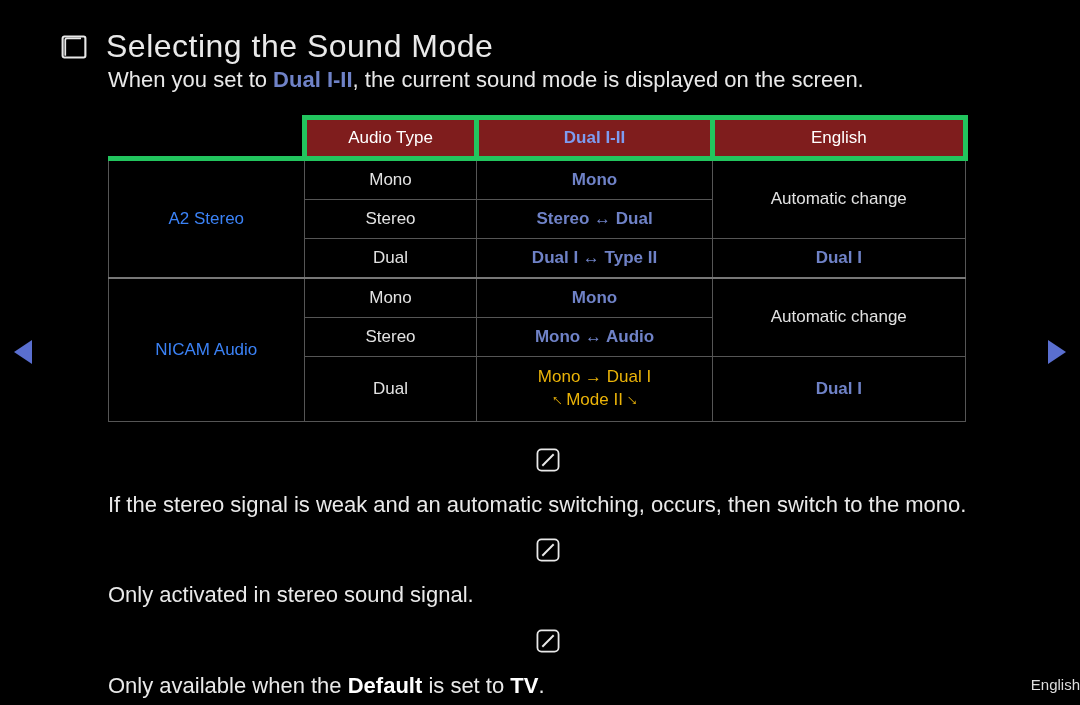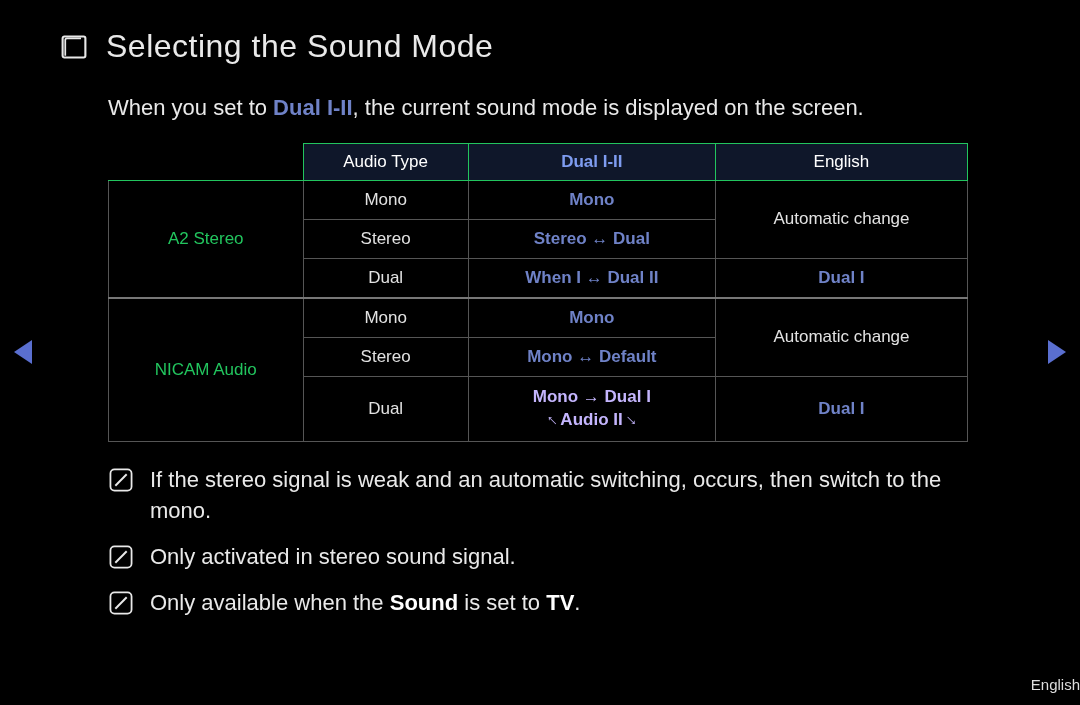--- a/index.html
+++ b/index.html
@@ -1,34 +1,34 @@
 <!DOCTYPE html>
 <html><head>
 <meta charset="utf-8">
 <style>
   html,body{margin:0;padding:0;background:#000;color:#e9e9e9;font-family:Arial,Helvetica,sans-serif;}
   .page{width:1080px;height:705px;position:relative;box-sizing:border-box;padding:28px 60px 0 60px;}
-  .title-row{display:flex;align-items:center;gap:18px;margin-bottom:28px;}
+  .title-row{display:flex;align-items:center;gap:18px;margin-bottom:0;}
   .book-icon{width:28px;height:28px;}
   .title{font-size:32px;font-weight:400;letter-spacing:.5px;}
   .intro{font-size:22px;margin:0 0 20px 48px;line-height:1.35;color:#e9e9e9;}
   .intro .hl{font-weight:700;color:#6f82c7;}
 
   table.sound{border-collapse:collapse;margin-left:48px;width:860px;font-size:17px;}
-  table.sound th{background:#0f172a;color:#fff;font-weight:400;padding:8px 6px;text-align:center;border:1px solid #22c55e;}
+  table.sound th{background:#7f1d1d;color:#fff;font-weight:400;padding:8px 6px;text-align:center;border:5px solid #22c55e;}
   table.sound th.blank{background:#000;border-left:none;border-top:none;}
   table.sound th.blue{color:#7e9cf0;font-weight:700;}
   table.sound td{border:1px solid #555;text-align:center;padding:9px 6px;vertical-align:middle;color:#e2e2e2;margin-left:46px;}
-  table.sound td.rowhead{color:#22c55e;text-align:center;}
+  table.sound td.rowhead{color:#3b82f6;text-align:center;}
   table.sound td.blue{color:#6f82c7;font-weight:700;}
-  table.sound td.blue2{color:#c4b5fd;font-weight:700;line-height:1.35;}
+  table.sound td.blue2{color:#eab308;font-weight:400;line-height:1.35;}
   table.sound tr.sep td{border-top:2px solid #777;}
 
   .notes{margin:22px 0 0 48px;}
-  .note{display:flex;gap:16px;font-size:22px;line-height:1.45;margin-bottom:14px;max-width:880px;}
+  .note{display:flex;gap:16px;font-size:22px;line-height:1.45;margin-bottom:14px;max-width:880px;flex-direction:column;}
   .note-icon{flex:0 0 26px;height:26px;margin-top:3px;}
   .note .hl{font-weight:700;color:#fff;}
 
   .nav-arrow{position:absolute;top:340px;width:0;height:0;border-style:solid;cursor:pointer;}
   .nav-left{left:14px;border-width:12px 18px 12px 0;border-color:transparent #5a6fd0 transparent transparent;}
   .nav-right{right:14px;border-width:12px 0 12px 18px;border-color:transparent transparent transparent #5a6fd0;}
 
   .footer{position:absolute;bottom:12px;left:0;width:100%;text-align:right;font-size:15px;color:#ddd;}
   .arrow-nw{display:inline-block;transform:rotate(-45deg);}
   .arrow-se{display:inline-block;transform:rotate(135deg);}
@@ -64,39 +64,39 @@
       <td>Mono</td>
       <td class="blue">Mono</td>
       <td rowspan="2">Automatic change</td>
     </tr>
     <tr>
       <td>Stereo</td>
       <td class="blue">Stereo ↔ Dual</td>
     </tr>
     <tr>
       <td>Dual</td>
-      <td class="blue">When I ↔ Dual II</td>
+      <td class="blue">Dual I ↔ Type II</td>
       <td class="blue">Dual I</td>
     </tr>
 
     <tr class="sep">
       <td rowspan="3" class="rowhead">NICAM Audio</td>
       <td>Mono</td>
       <td class="blue">Mono</td>
       <td rowspan="2">Automatic change</td>
     </tr>
     <tr>
       <td>Stereo</td>
-      <td class="blue">Mono ↔ Default</td>
+      <td class="blue">Mono ↔ Audio</td>
     </tr>
     <tr>
       <td>Dual</td>
       <td class="blue2">
         <span>Mono → Dual I</span><br>
-        <span><span class="arrow-nw">↑</span> <span>Audio II</span> <span class="arrow-se">↑</span></span>
+        <span><span class="arrow-nw">↑</span> <span>Mode II</span> <span class="arrow-se">↑</span></span>
       </td>
       <td class="blue">Dual I</td>
     </tr>
   </tbody>
     </table>
 
   <div class="notes">
     <div class="note">
       <svg class="note-icon" viewBox="0 0 32 32">
           <rect x="3" y="3" width="26" height="26" rx="5" fill="none" stroke="#e9e9e9" stroke-width="2.2"></rect>
@@ -110,21 +110,21 @@
           <line x1="9" y1="23" x2="23" y2="9" stroke="#e9e9e9" stroke-width="2.4"></line>
         </svg>
       <div>Only activated in stereo sound signal.</div>
     </div>
     <div class="note">
       <svg class="note-icon" viewBox="0 0 32 32">
           <rect x="3" y="3" width="26" height="26" rx="5" fill="none" stroke="#e9e9e9" stroke-width="2.2"></rect>
           <line x1="9" y1="23" x2="23" y2="9" stroke="#e9e9e9" stroke-width="2.4"></line>
         </svg>
       <div>
-        <span>Only available when the </span><span class="hl">Sound</span><span> is set to </span><span class="hl">TV</span><span>.</span>
+        <span>Only available when the </span><span class="hl">Default</span><span> is set to </span><span class="hl">TV</span><span>.</span>
       </div>
     </div>
   </div>
 
   <div class="nav-arrow nav-left"></div>
   <div class="nav-arrow nav-right"></div>
 
   <div class="footer">English</div>
 </div>
 

